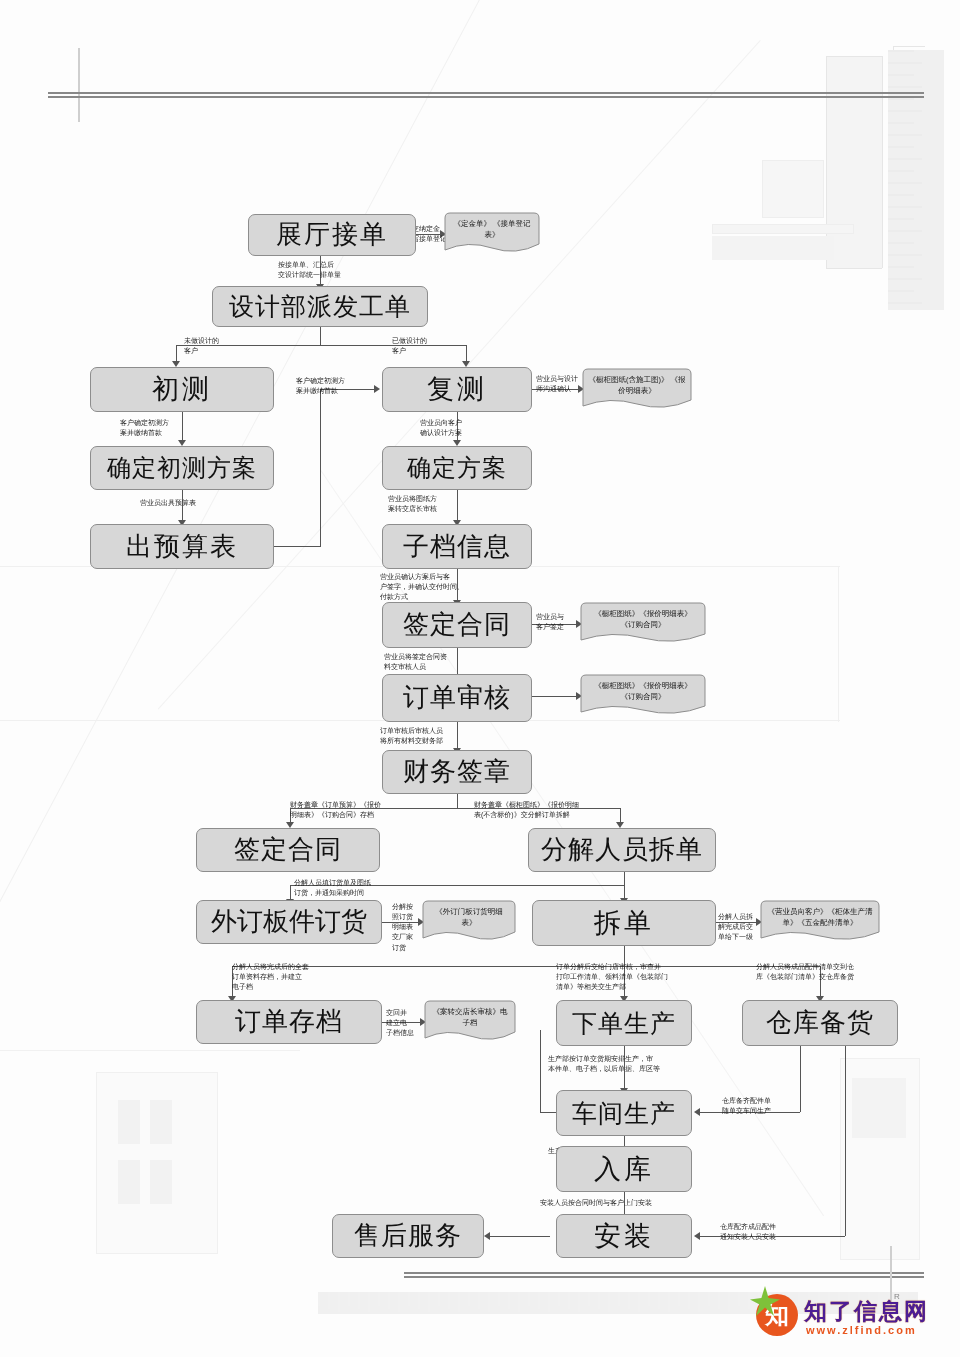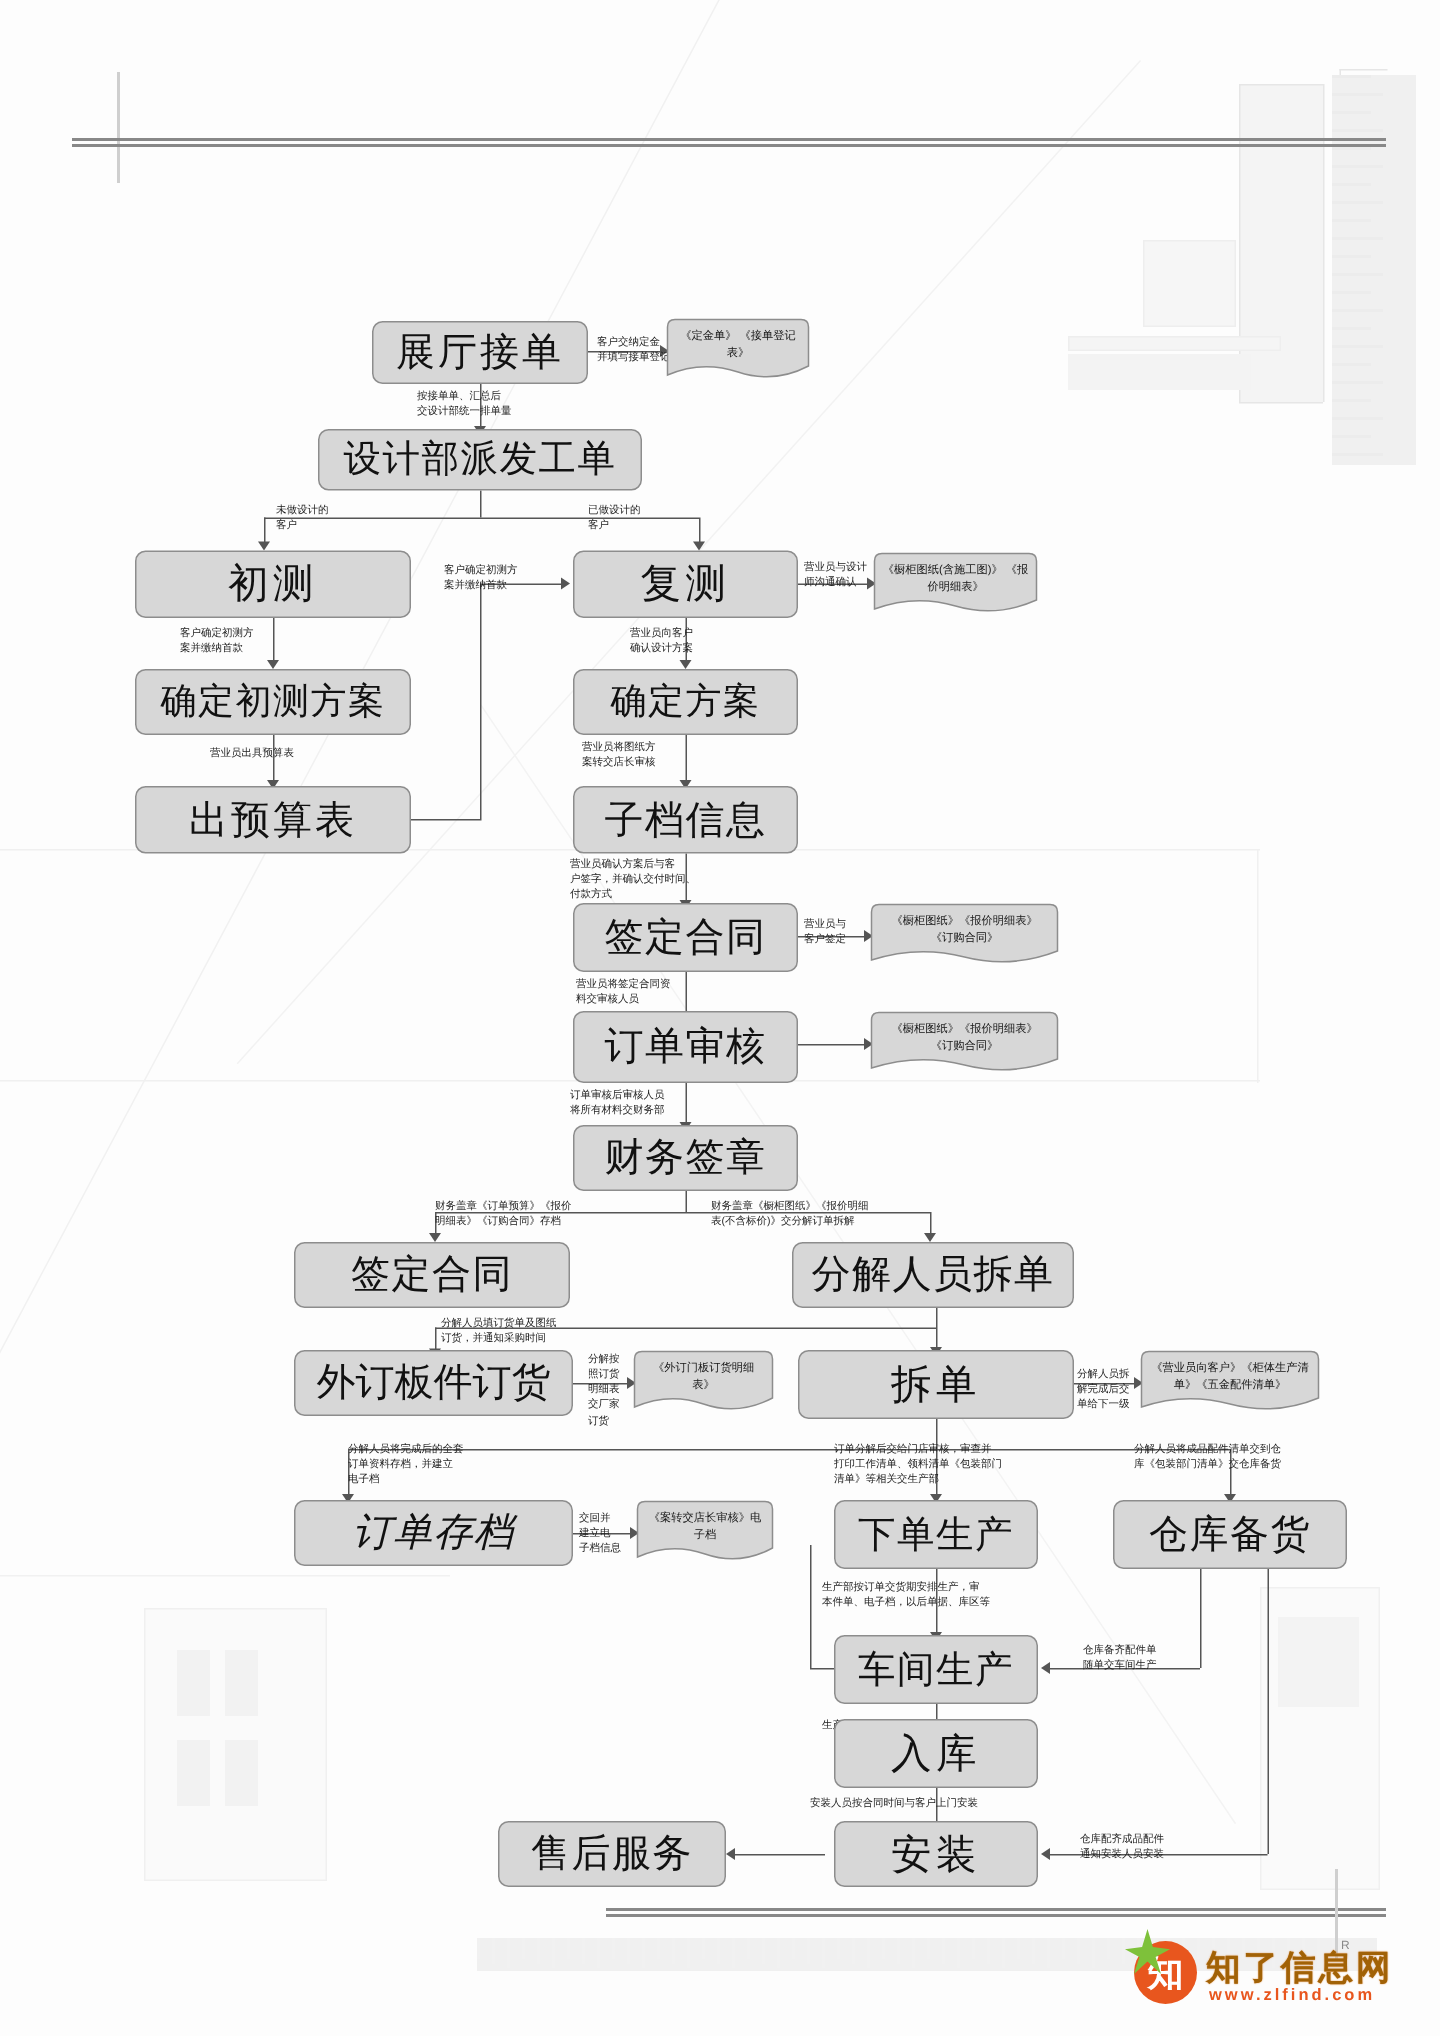--- a/index.html
+++ b/index.html
@@ -106,21 +106,21 @@
     font-family:"Liberation Serif","DejaVu Serif",serif;
   }
   .logo-leaf{
     position:absolute;left:-6px;top:-8px;width:30px;height:30px;
     background:#7ec13a;
     clip-path:polygon(50% 0,62% 40%,100% 45%,68% 62%,80% 100%,50% 72%,20% 100%,32% 62%,0 45%,38% 40%);
   }
   .logo-text{
     position:absolute;left:56px;top:4px;
     font-size:23px;font-weight:bold;letter-spacing:2px;
-    color:#a16207;
+    color:#4c1d95;
     font-family:"Liberation Serif","DejaVu Serif",serif;
     text-shadow:0 0 1px #d87a20;
   }
   .logo-url{
     position:absolute;left:58px;top:32px;
     font-size:11px;font-weight:bold;letter-spacing:2px;
     color:#e8561e;
     font-family:"Liberation Sans","DejaVu Sans",sans-serif;
   }
   .logo-sup{
@@ -486,21 +486,21 @@
     <div class="doc-wrap" style="left:424px;top:1000px;width:92px;height:44px;">
       <svg class="doc-svg" width="92" height="44" viewBox="0 0 92 44" preserveAspectRatio="none">
           <path d="M6 1 H86 Q91 1 91 6 V32 Q69 44 46 36 Q23 28 1 38 V6 Q1 1 6 1 Z" fill="#d7d7d7" stroke="#8d8d8d" stroke-width="1"></path>
         </svg>
       <div class="doc-txt">《案转交店长审核》电子档</div>
     </div>
   </div>
 
   <div>
 
-    <div class="node" style="left:248px;top:214px;width:144px;height:42px;font-size:26px;letter-spacing:2px;">
+    <div class="node" style="left:248px;top:214px;width:168px;height:42px;font-size:26px;letter-spacing:2px;">
       <span>展厅接单</span>
     </div>
 
     <div class="node" style="left:212px;top:286px;width:216px;height:41px;font-size:25px;letter-spacing:1px;">
       <span>设计部派发工单</span>
     </div>
 
     <div class="node" style="left:90px;top:367px;width:184px;height:45px;font-size:27px;letter-spacing:3px;">
       <span>初测</span>
     </div>
@@ -546,21 +546,21 @@
     </div>
 
     <div class="node" style="left:196px;top:900px;width:186px;height:44px;font-size:26px;letter-spacing:0px;">
       <span>外订板件订货</span>
     </div>
 
     <div class="node" style="left:532px;top:900px;width:184px;height:46px;font-size:27px;letter-spacing:3px;">
       <span>拆单</span>
     </div>
 
-    <div class="node" style="left:196px;top:1000px;width:186px;height:44px;font-size:26px;letter-spacing:1px;font-style:italic;">
+    <div class="node" style="left:196px;top:1000px;width:186px;height:44px;font-size:26px;letter-spacing:1px;">
       <span>订单存档</span>
     </div>
 
     <div class="node" style="left:556px;top:1000px;width:136px;height:46px;font-size:25px;letter-spacing:1px;">
       <span>下单生产</span>
     </div>
 
     <div class="node" style="left:742px;top:1000px;width:156px;height:46px;font-size:26px;letter-spacing:1px;">
       <span>仓库备货</span>
     </div>

